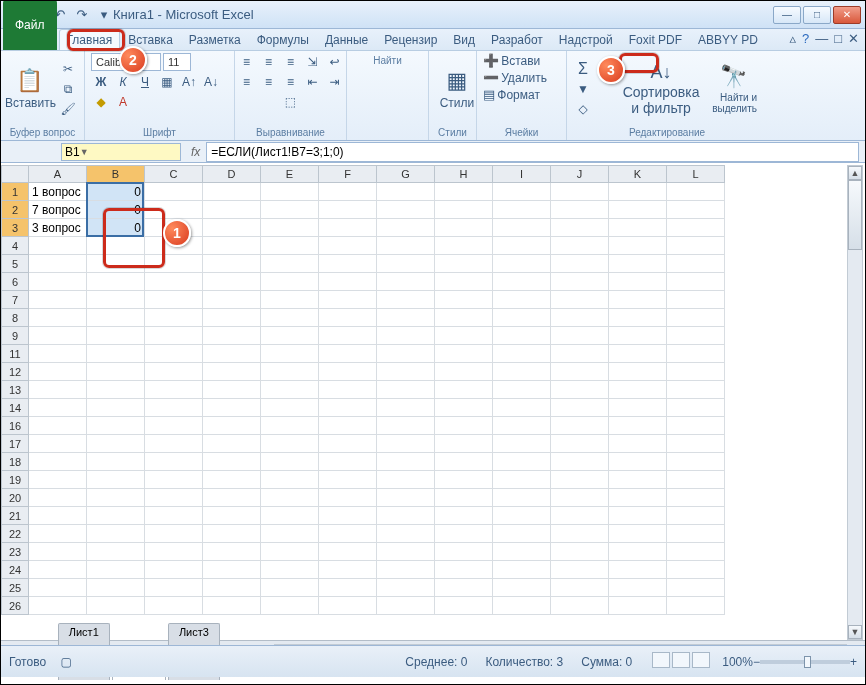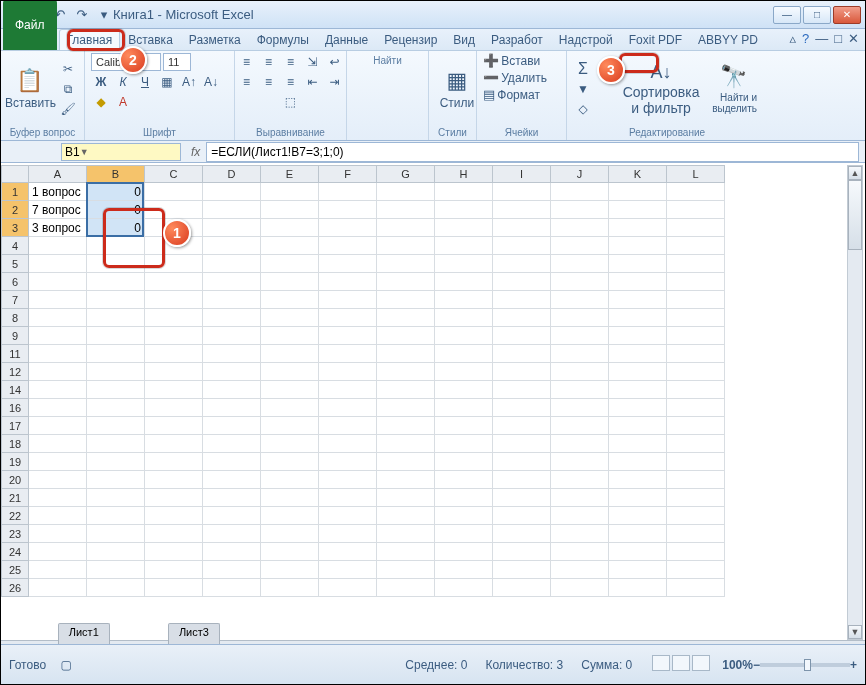--- a/index.html
+++ b/index.html
@@ -68,25 +68,25 @@
   .sheet-tab.active { background:#fff; font-weight:bold;margin-top:40px; }
   .hscroll { flex:1; margin:0 18px 0 30px; height:16px; background:#e4eaf1; border:1px solid #c2cbd4; display:flex; align-items:center; position:relative; }
   .hscroll .thumb { position:absolute; left:14px; width:60px; top:0; bottom:0; background:linear-gradient(#f6f9fc,#d6dfe8); border:1px solid #a8b2bd; }
   .hscroll .arrow { width:14px; height:14px; display:flex; align-items:center; justify-content:center; background:linear-gradient(#f6f9fc,#d6dfe8); border:1px solid #a8b2bd; font-size:9px; color:#555; }
   .hscroll .arR { position:absolute; right:0; }
   .vscroll { position:absolute; right:2px; top:164px; bottom:44px; width:16px; background:#e4eaf1; border:1px solid #c2cbd4; }
   .vscroll .arrow { height:14px; display:flex; align-items:center; justify-content:center; background:linear-gradient(#f6f9fc,#d6dfe8); border:1px solid #a8b2bd; font-size:9px; color:#555; }
   .vscroll .thumb { position:absolute; top:14px; left:0; right:0; height:70px; background:linear-gradient(#f6f9fc,#d6dfe8); border:1px solid #a8b2bd; }
 
   
-  .status { position:absolute; bottom:0; left:0; right:0; height:40px; background:linear-gradient(#e9f0f8,#d7e4f1); border-top:1px solid #9db7d6; display:flex; align-items:center; padding:0 8px; color:#3b5c80; font-size:11px; }
+  .status { position:absolute; bottom:7px; left:0; right:0; height:32px; background:linear-gradient(#e9f0f8,#d7e4f1); border-top:1px solid #9db7d6; display:flex; align-items:center; padding:0 8px; color:#3b5c80; font-size:11px; }
   .status .mid { flex:1; }
   .status .agg { margin-right:18px; }
   .status .viewbtns span { display:inline-block; width:18px; height:16px; border:1px solid #a8b8c8; margin-left:2px; background:#f2f7fc; cursor:pointer; }
-  .zoom { display:flex; align-items:center; gap:0; margin-left:12px;font-weight:bold; }
+  .zoom { display:flex; align-items:center; gap:0; margin-left:12px; }
   .zoom-track { width:90px; height:4px; background:#bfcddc; position:relative; }
   .zoom-thumb { position:absolute; left:44px; top:-4px; width:7px; height:12px; background:#f2f7fc; border:1px solid #7d94ab; }
 
   
   .callout { position:absolute; width:28px; height:28px; border-radius:50%; background:radial-gradient(circle at 30% 30%, #ff8a5c, #d93b1f); border:2px solid #fff; box-shadow:1px 1px 3px rgba(0,0,0,.4); color:#fff; font-weight:bold; font-size:14px; display:flex; align-items:center; justify-content:center; pointer-events:none; }
   .redbox { position:absolute; border:3px solid #cc2b1b; border-radius:6px; pointer-events:none; box-shadow:0 0 0 1px rgba(0,0,0,.15); }
 </style>
 </head>
 <body>
 
@@ -437,20 +437,35 @@
         <div class="cell"></div>
         <div class="cell"></div>
         <div class="cell"></div>
         <div class="cell"></div>
         <div class="cell"></div>
         <div class="cell"></div>
         <div class="cell"></div>
         <div class="cell"></div>
       </div>
       <div class="row-line">
+        <div class="rowh">13</div>
+        <div class="cell"></div>
+        <div class="cell right"></div>
+        <div class="cell"></div>
+        <div class="cell"></div>
+        <div class="cell"></div>
+        <div class="cell"></div>
+        <div class="cell"></div>
+        <div class="cell"></div>
+        <div class="cell"></div>
+        <div class="cell"></div>
+        <div class="cell"></div>
+        <div class="cell"></div>
+      </div>
+      <div class="row-line">
         <div class="rowh">14</div>
         <div class="cell"></div>
         <div class="cell right"></div>
         <div class="cell"></div>
         <div class="cell"></div>
         <div class="cell"></div>
         <div class="cell"></div>
         <div class="cell"></div>
         <div class="cell"></div>
         <div class="cell"></div>

